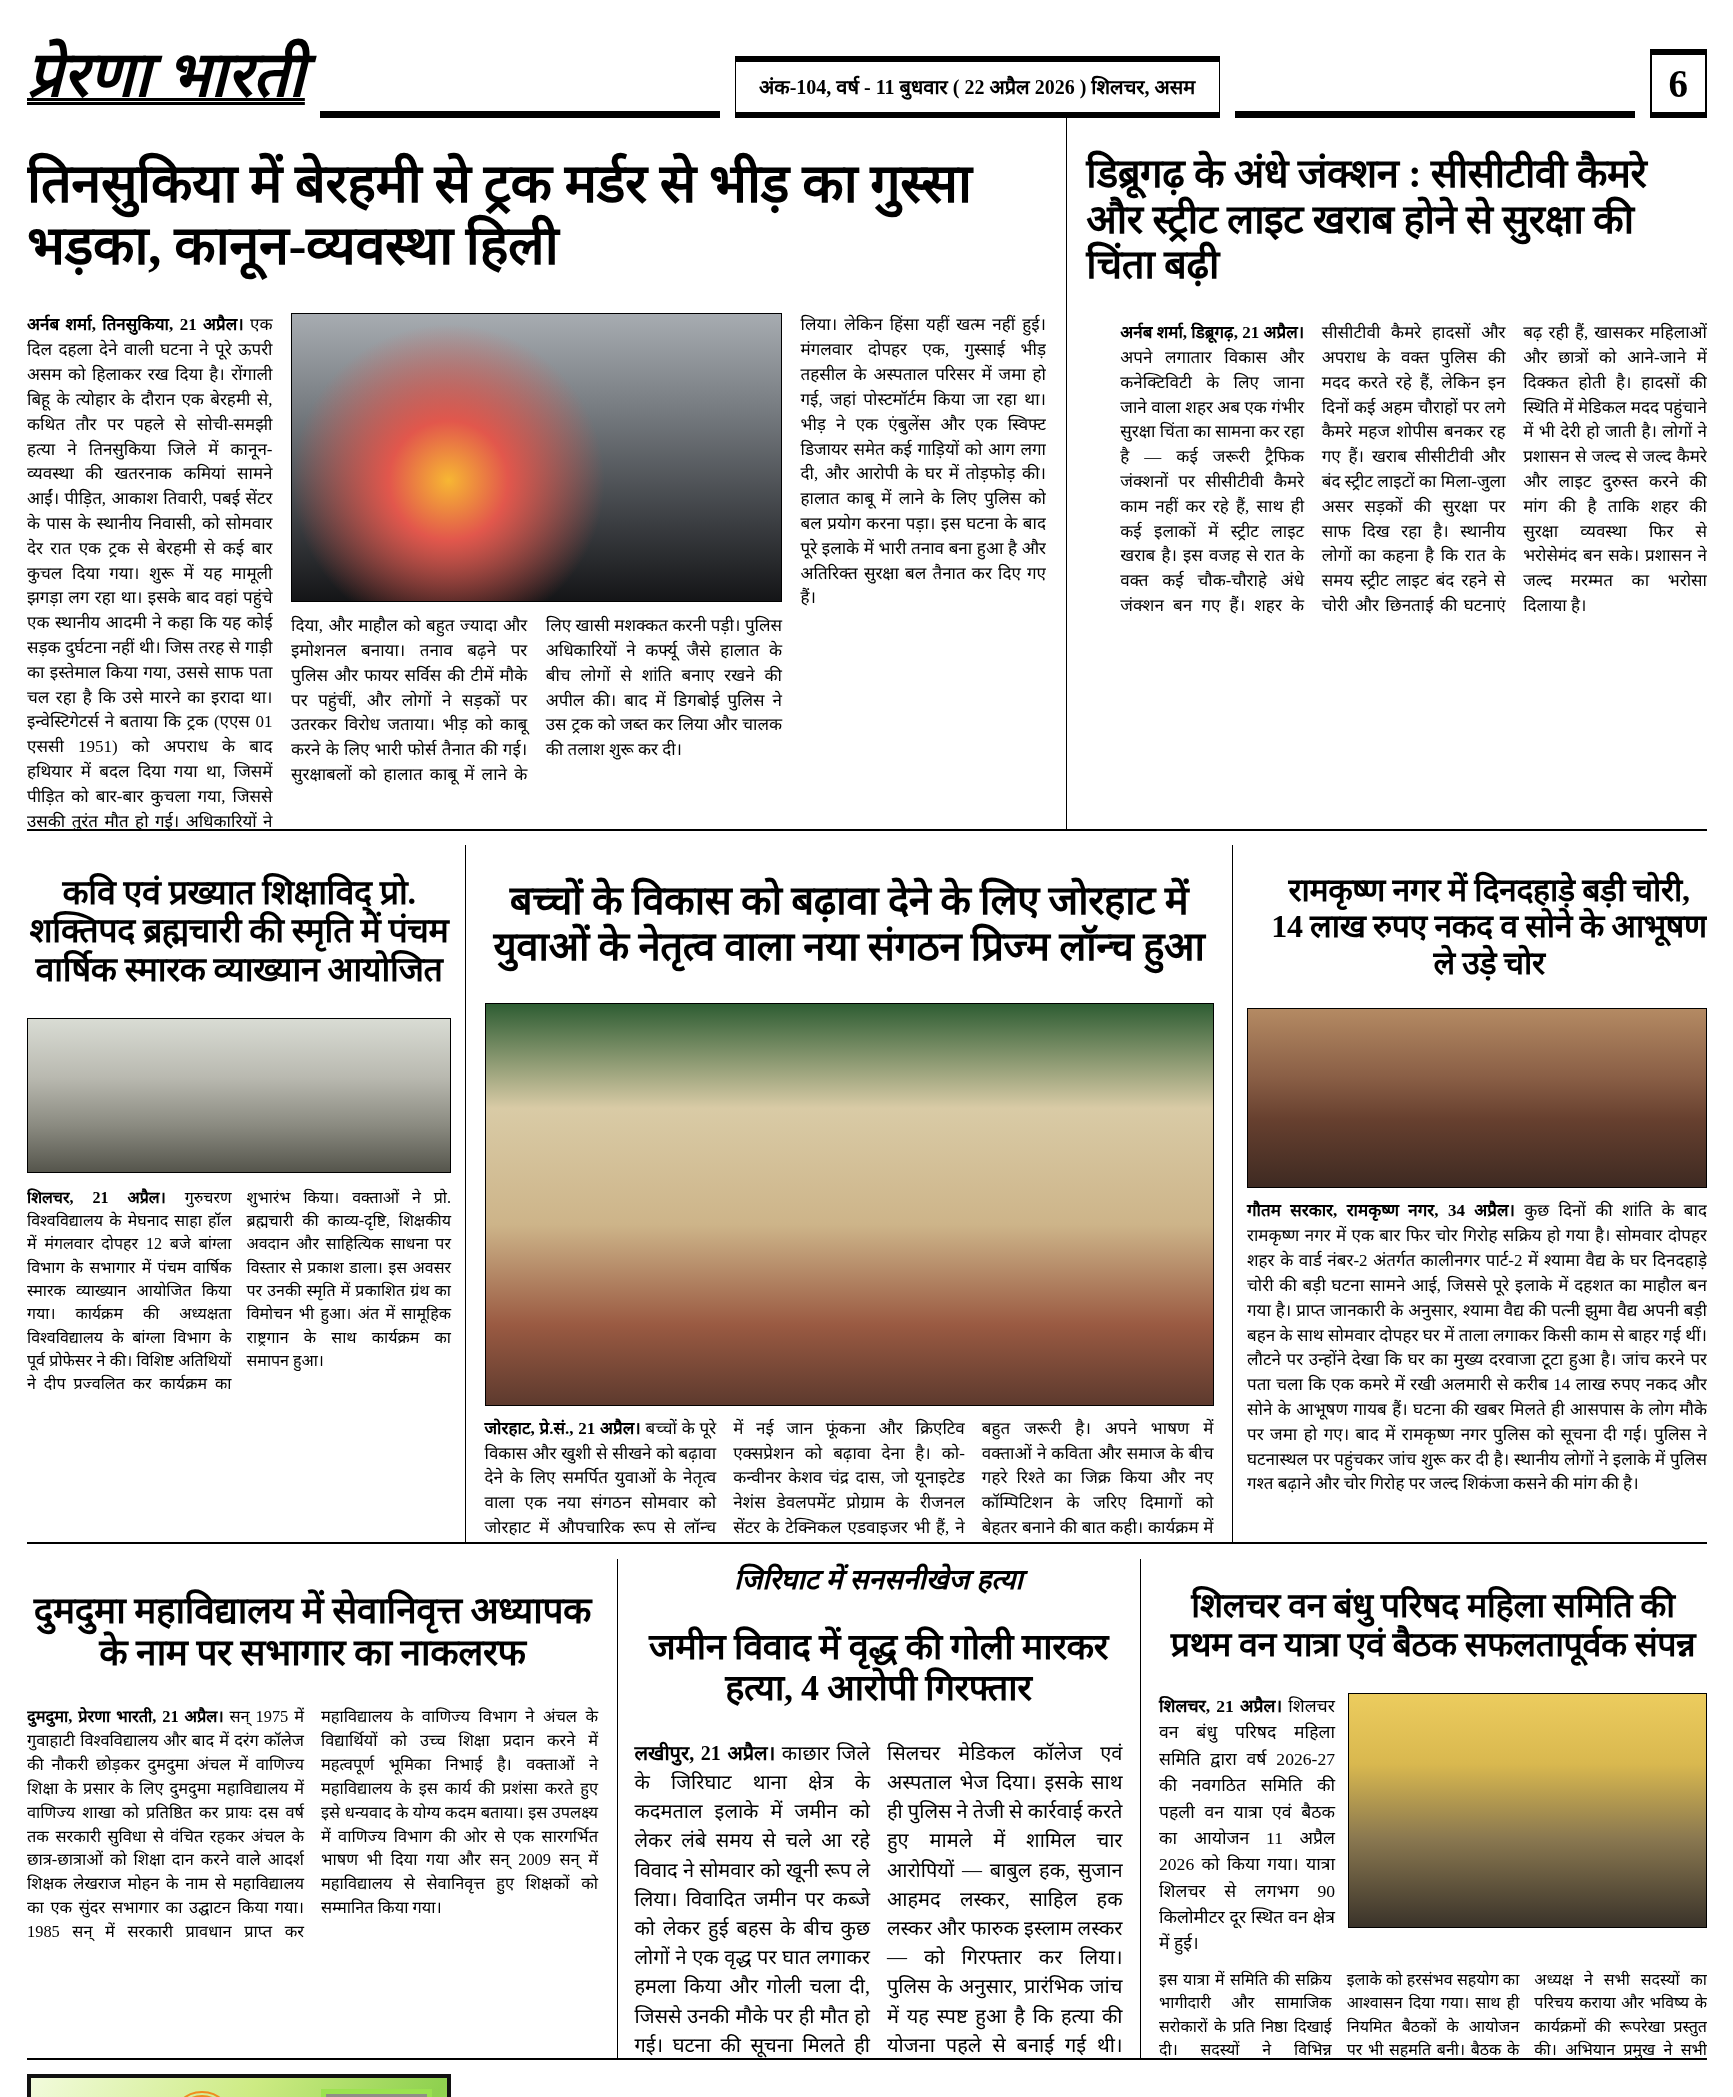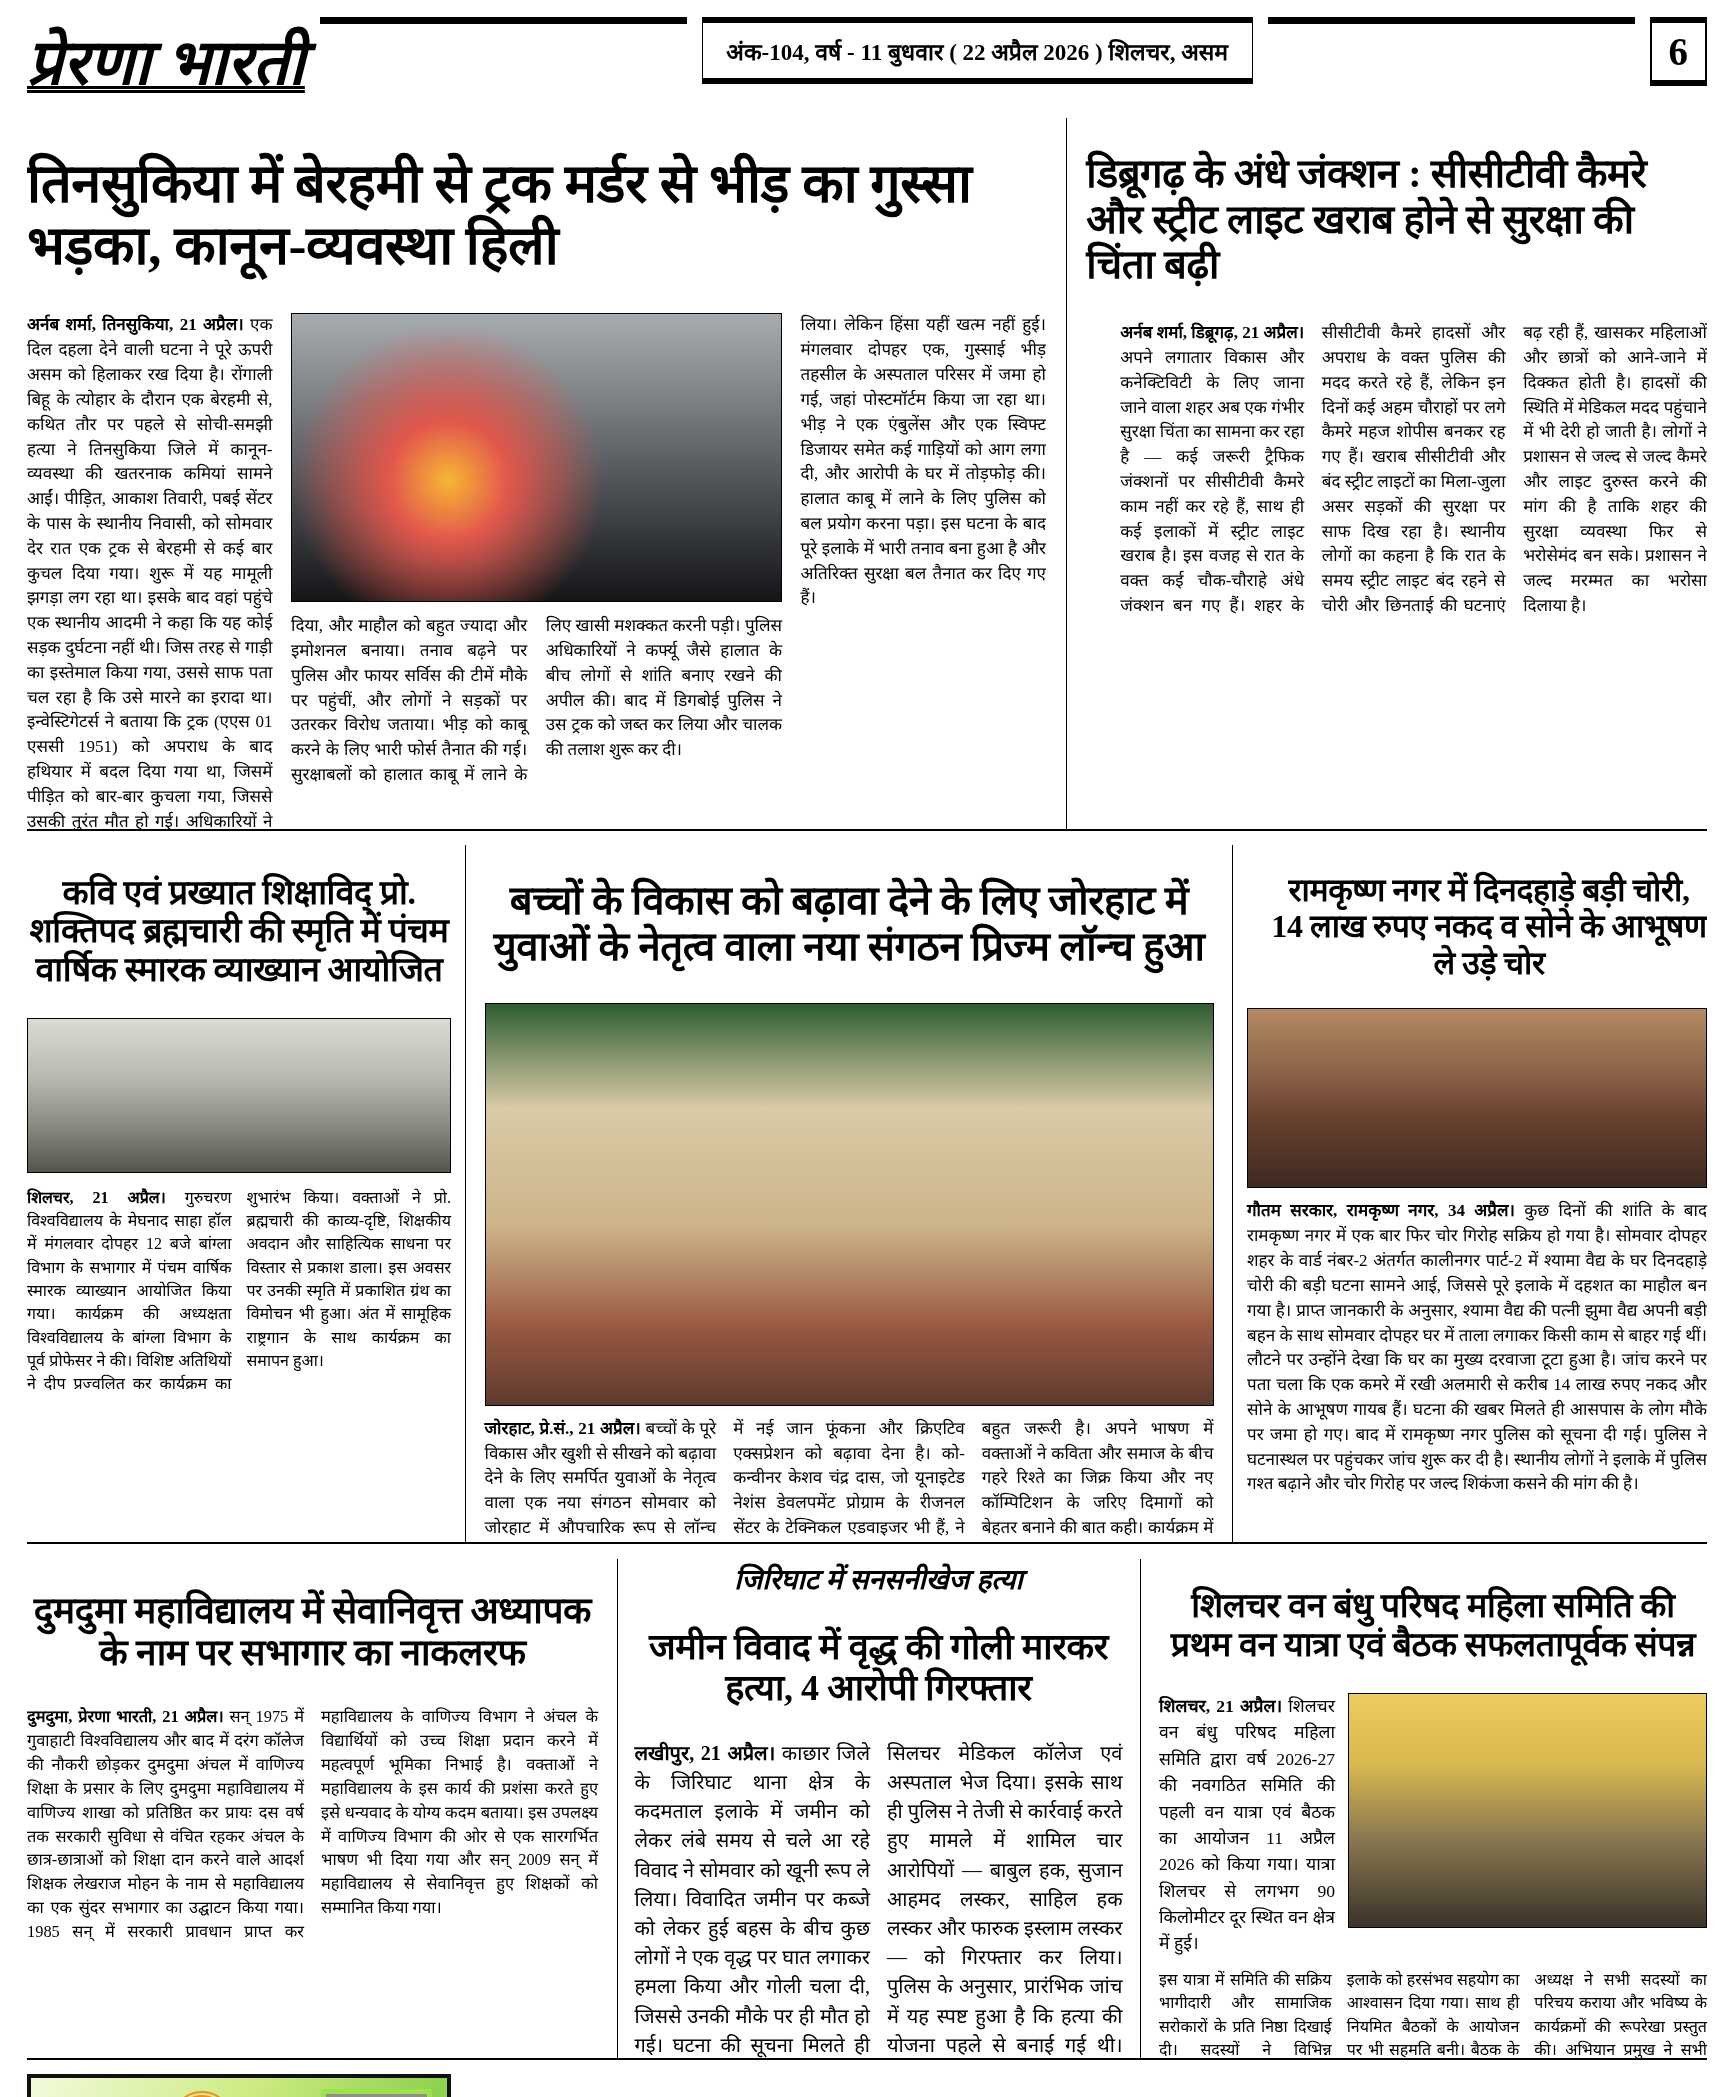--- a/index.html
+++ b/index.html
@@ -1,26 +1,26 @@
 <!DOCTYPE html>
 <html style="font-size:6.7px"><head>
 <meta charset="utf-8">
 <style>
   html,body{margin:0;padding:0;background:#ffffff;}
   body{width:1734px;height:2725px;overflow:hidden;color:#000;
        font-family:"Liberation Serif","DejaVu Serif",serif;}
   .page{box-sizing:border-box;width:1734px;height:2725px;padding:17px 27px 0 27px;
         display:flex;flex-direction:column;}
   
-  .masthead{display:flex;align-items:flex-start;height:101px;flex:0 0 auto;}
+  .masthead{display:flex;align-items:flex-end;height:101px;flex:0 0 auto;}
   .logo{font-size:63px;font-weight:bold;font-style:italic;white-space:nowrap;
         text-decoration:underline double 2.9px;padding-bottom:4.2px;}
   .mast-rule{flex:1;height:6.7px;background:#000;margin:0 15px;}
   .issue-box{border:1.7px solid #000;border-top:6.7px solid #000;border-bottom:6.7px solid #000;
-             padding:11.7px 23.5px;font-size:23px;font-weight:bold;white-space:nowrap;}
+             padding:11.7px 23.5px;font-size:20px;font-weight:bold;white-space:nowrap;}
   .pageno-box{border:2.1px solid #000;border-top:6.7px solid #000;border-bottom:6.7px solid #000;
               padding:5.9px 17px;font-size:39px;font-weight:bold;}
   
   .hl{font-weight:800;line-height:1.14;letter-spacing:-0.4px;}
   .byline{font-weight:bold;}
   .bodytxt{font-size:17px;line-height:1.46;text-align:justify;}
   .photo{border:1.7px solid #000;box-sizing:border-box;width:100%;}
   section{box-sizing:border-box;}
   .col-rule-l{border-left:1.7px solid #000;}
   .col-rule-r{border-right:1.7px solid #000;}

